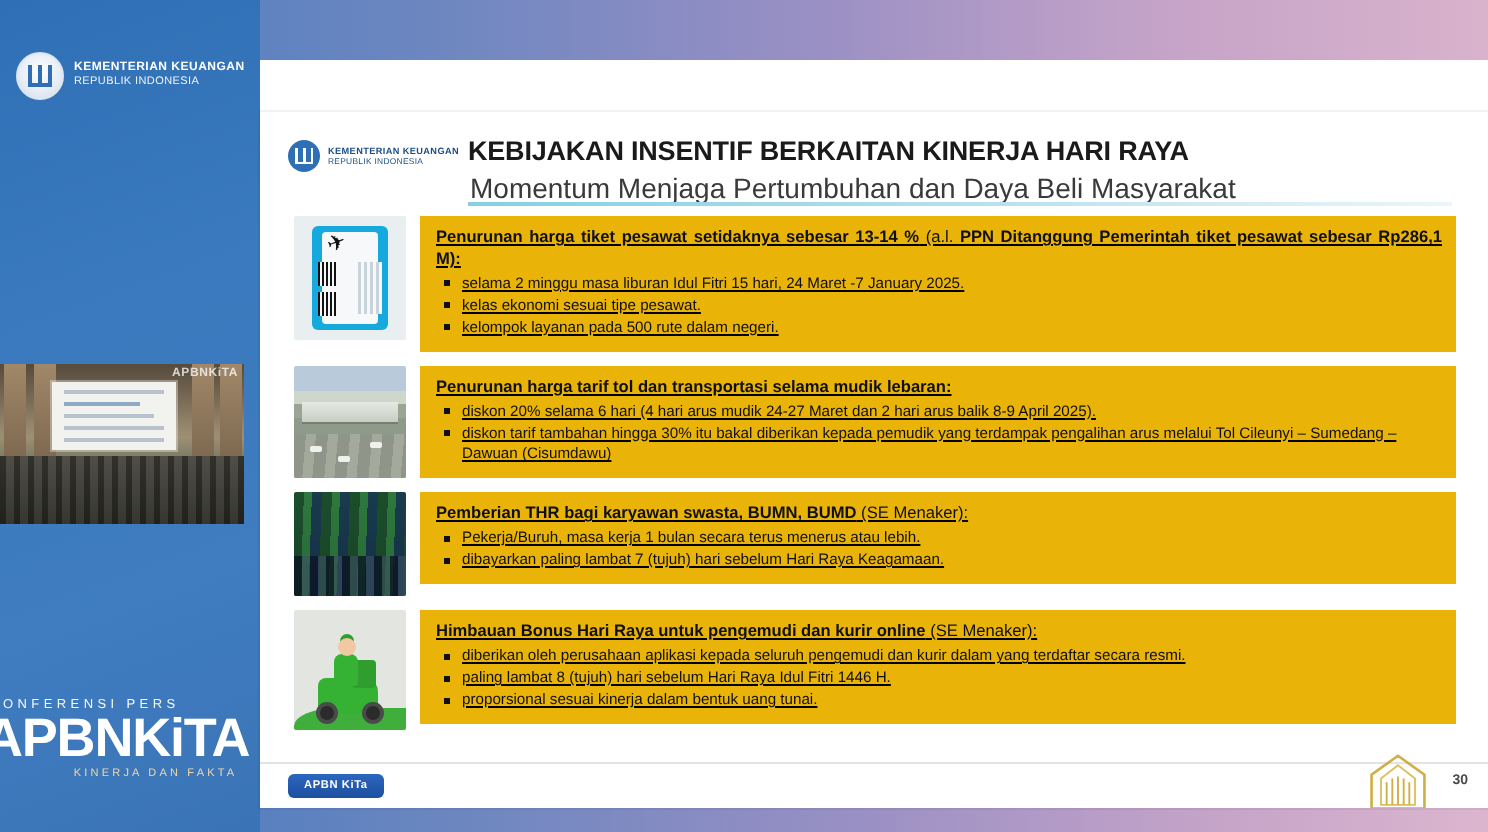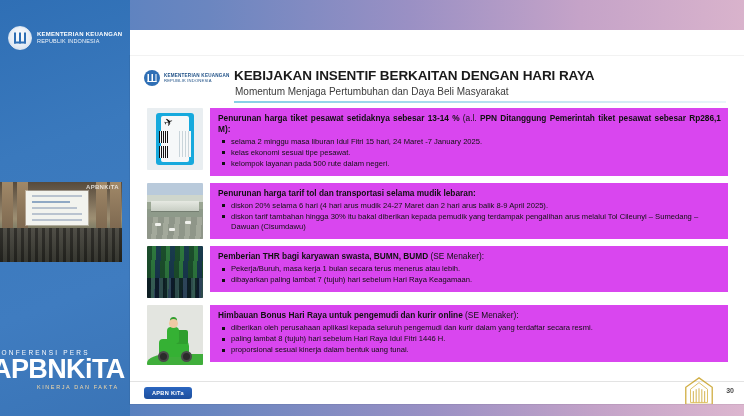--- a/index.html
+++ b/index.html
@@ -207,21 +207,21 @@
     left: 104px; top: 12px;
     font-size: 13.5px;
     font-weight: bold;
     color: #1a1a1a;
     letter-spacing: -.1px;
     white-space: nowrap;
   }
   .slide-subtitle {
     position: absolute;
     left: 105px; top: 30px;
-    font-size: 10px;
+    font-size: 14px;
     color: #3a3a3a;
     white-space: nowrap;
   }
   .title-rule {
     position: absolute;
     left: 104px; top: 45px;
     width: 492px; height: 2px;
     background: linear-gradient(90deg, #86cfe4 0%, #a8dcec 40%, #cfeaf3 75%, #eaf6fa 100%);
   }
 
@@ -240,23 +240,24 @@
   }
   .thumb {
     width: 56px;
     flex: none;
     border-radius: 1px;
     overflow: hidden;
     position: relative;
   }
   .box {
     flex: 1;
-    background: #d946ef;
+    background: #eab308;
     padding: 5px 7px 6px 8px;
     box-sizing: border-box;
+    text-decoration: underline;
   }
   .box h3 {
     margin: 0 0 2px 0;
     font-size: 8.3px;
     font-weight: bold;
     color: #101010;
     line-height: 1.32;
   }
   .box h3 .norm { font-weight: normal; }
   .box ul {
@@ -505,21 +506,21 @@
   <div class="slide">
 
     <div class="slide-header">
       <div class="slide-logo">
         <div class="seal"></div>
         <div class="txt">
           <div class="a">KEMENTERIAN KEUANGAN</div>
           <div class="b">REPUBLIK INDONESIA</div>
         </div>
       </div>
-      <div class="slide-title">KEBIJAKAN INSENTIF BERKAITAN DENGAN HARI RAYA</div>
+      <div class="slide-title">KEBIJAKAN INSENTIF BERKAITAN KINERJA HARI RAYA</div>
       <div class="slide-subtitle">Momentum Menjaga Pertumbuhan dan Daya Beli Masyarakat</div>
       <div class="title-rule"></div>
     </div>
 
     <div class="rows">
 
       <div class="row">
         <div class="thumb thumb-ticket">
           <div class="ticket-card">
             <div class="inner"></div>

